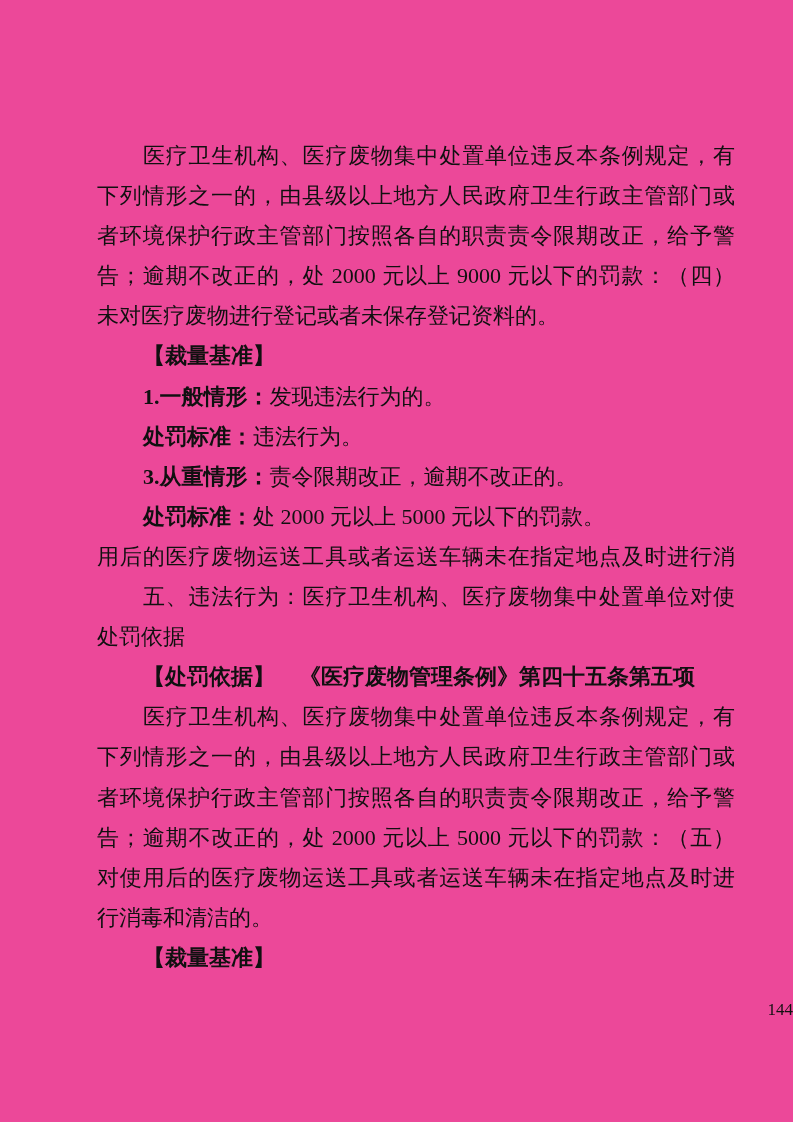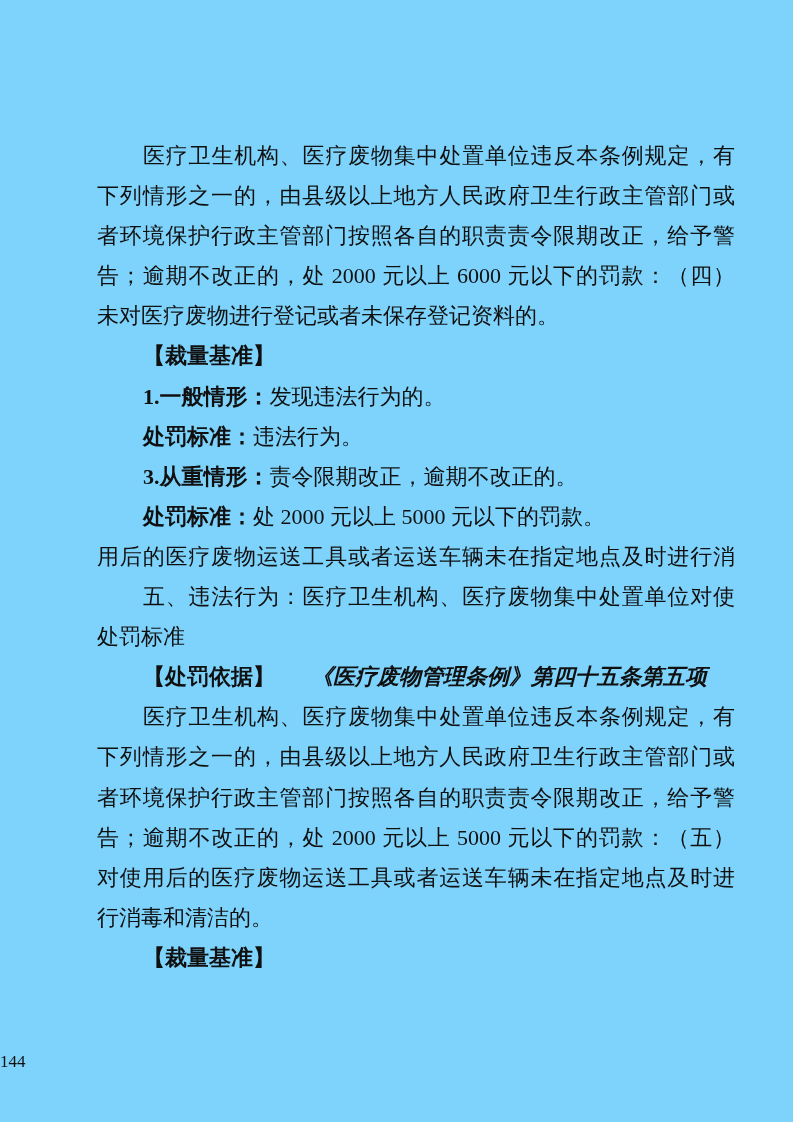--- a/index.html
+++ b/index.html
@@ -5,21 +5,21 @@
   html, body {
     margin: 0;
     padding: 0;
     background: #e8e8e8;
   }
   .page {
     position: relative;
     width: 793px;
     height: 1122px;
     margin: 0 auto;
-    background: #7dd3fc;
+    background: #ec4899;
     color: #101010;
     font-family: "Liberation Serif", "DejaVu Serif", serif;
     overflow: hidden;
   }
   .textblock {
     position: absolute;
     left: 97px;
     top: 136px;
     width: 638px;
   }
@@ -36,54 +36,53 @@
     white-space: normal;
     text-align: justify;
     text-align-last: justify;
   }
   .line .label {
     font-weight: bold;
     margin-top: 21px;
   }
   .line .bold-ref {
     font-weight: bold;
-    margin-left: 36px;
-    font-style: italic;
+    margin-left: 24px;
   }
   .page-number {
     position: absolute;
-    top: 1051px;
+    top: 999px;
     left: 0;
     width: 100%;
-    text-align: left;
+    text-align: right;
     font-size: 17px;
     line-height: 22px;
   }
 </style>
 </head>
 <body>
 
 <div class="page">
   <div class="textblock">
 
     <div class="line indent fill"><span class="label"></span><span class="text">医疗卫生机构、医疗废物集中处置单位违反本条例规定，有</span></div>
     <div class="line fill"><span class="label"></span><span class="text">下列情形之一的，由县级以上地方人民政府卫生行政主管部门或</span></div>
     <div class="line fill"><span class="label"></span><span class="text">者环境保护行政主管部门按照各自的职责责令限期改正，给予警</span></div>
-    <div class="line fill"><span class="label"></span><span class="text">告；逾期不改正的，处 2000 元以上 6000 元以下的罚款：（四）</span></div>
+    <div class="line fill"><span class="label"></span><span class="text">告；逾期不改正的，处 2000 元以上 9000 元以下的罚款：（四）</span></div>
     <div class="line"><span class="label"></span><span class="text">未对医疗废物进行登记或者未保存登记资料的。</span></div>
 
     <div class="line indent"><span class="label">【裁量基准】</span><span class="text"></span></div>
     <div class="line indent"><span class="label">1.一般情形：</span><span class="text">发现违法行为的。</span></div>
     <div class="line indent"><span class="label">处罚标准：</span><span class="text">违法行为。</span></div>
     <div class="line indent"><span class="label">3.从重情形：</span><span class="text">责令限期改正，逾期不改正的。</span></div>
     <div class="line indent"><span class="label">处罚标准：</span><span class="text">处 2000 元以上 5000 元以下的罚款。</span></div>
 
     <div class="line fill"><span class="label"></span><span class="text">用后的医疗废物运送工具或者运送车辆未在指定地点及时进行消</span></div>
     <div class="line indent fill"><span class="label"></span><span class="text">五、违法行为：医疗卫生机构、医疗废物集中处置单位对使</span></div>
-    <div class="line"><span class="label"></span><span class="text">处罚标准</span></div>
+    <div class="line"><span class="label"></span><span class="text">处罚依据</span></div>
 
     <div class="line indent"><span class="label">【处罚依据】</span><span class="text bold-ref">《医疗废物管理条例》第四十五条第五项</span></div>
 
     <div class="line indent fill"><span class="label"></span><span class="text">医疗卫生机构、医疗废物集中处置单位违反本条例规定，有</span></div>
     <div class="line fill"><span class="label"></span><span class="text">下列情形之一的，由县级以上地方人民政府卫生行政主管部门或</span></div>
     <div class="line fill"><span class="label"></span><span class="text">者环境保护行政主管部门按照各自的职责责令限期改正，给予警</span></div>
     <div class="line fill"><span class="label"></span><span class="text">告；逾期不改正的，处 2000 元以上 5000 元以下的罚款：（五）</span></div>
     <div class="line fill"><span class="label"></span><span class="text">对使用后的医疗废物运送工具或者运送车辆未在指定地点及时进</span></div>
     <div class="line"><span class="label"></span><span class="text">行消毒和清洁的。</span></div>
 

